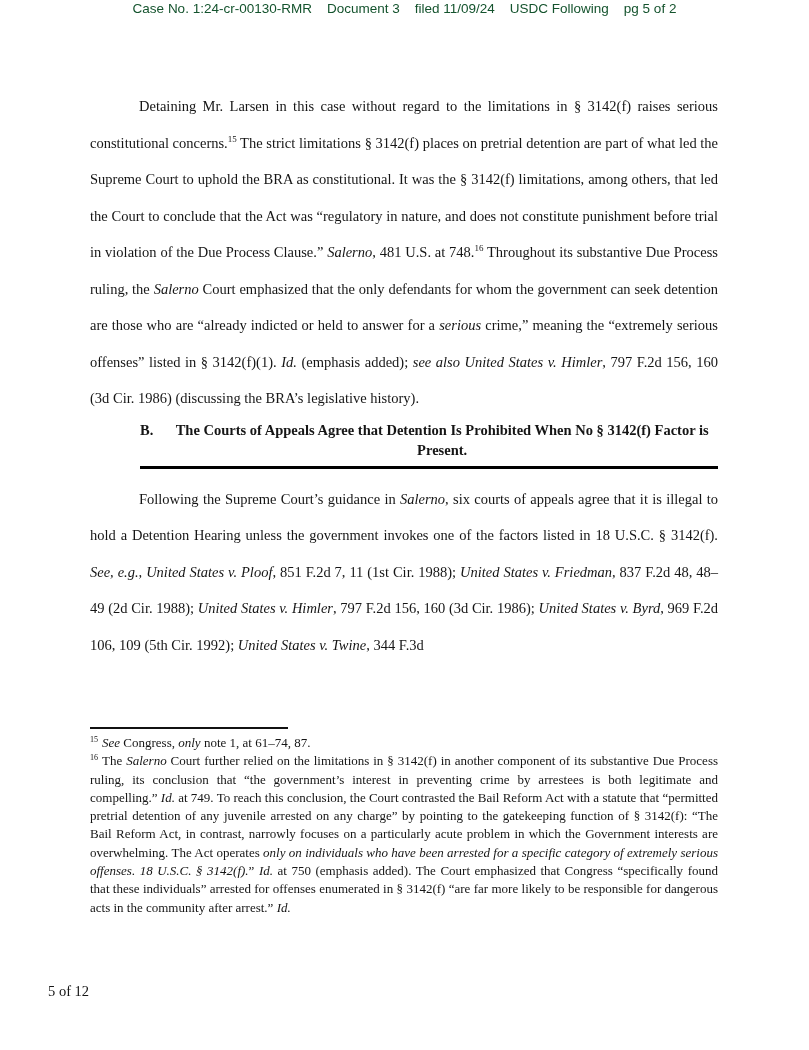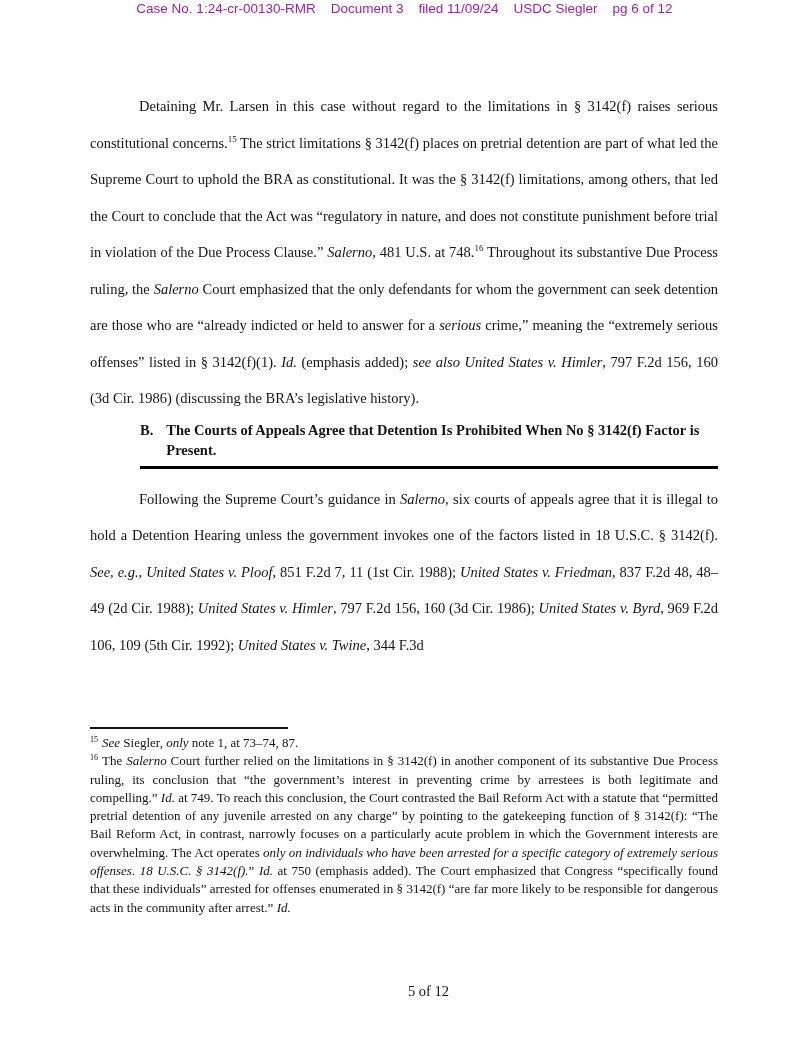--- a/index.html
+++ b/index.html
@@ -15,21 +15,21 @@
   
   .stamp {
     position: absolute;
     top: 1px; left: 0; right: 0;
     display: flex;
     justify-content: center;
     gap: 15px;
     font-family: "Liberation Sans", sans-serif;
     font-size: 13.5px;
     font-weight: 400;
-    color: #a21caf;
+    color: #14532d;
     white-space: nowrap;
   }
   
   .content {
     position: absolute;
     left: 90px;
     width: 628px;
     top: 88px;
   }
   .body-para {
@@ -50,21 +50,21 @@
     margin-top: 3px;
     display: flex;
     gap: 13px;
     font-weight: bold;
     font-size: 14.5px;
     line-height: 20px;
     border-bottom: 3px solid #000;
     padding-bottom: 6px;
     text-align: left;
   }
-  .heading-b .h-text { flex: 1; }
+  .heading-b .h-text { flex: 1; text-align: center; }
   .para-2 { margin-top: 12px; }
   
   .footnotes {
     position: absolute;
     left: 90px;
     width: 628px;
     top: 727px;
     font-size: 13px;
     line-height: 18.3px;
     text-align: justify;
@@ -74,50 +74,49 @@
     border-top: 2px solid #111;
     margin-bottom: 5px;
   }
   .footnote { margin: 0; }
   .fn-marker { margin-right: 4px; }
   
   .page-footer {
     position: absolute;
     top: 983px;
     left: 0; right: 0;
-    text-align: center;
     font-size: 14.5px;
     padding-left: 48px;
   }
 </style>
 </head>
 <body>
 
 <div class="page">
 
   <div class="stamp">
     <span>Case No. 1:24-cr-00130-RMR</span>
     <span>Document 3</span>
     <span>filed 11/09/24</span>
-    <span>USDC Siegler</span>
-    <span>pg 6 of 12</span>
+    <span>USDC Following</span>
+    <span>pg 5 of 2</span>
   </div>
 
   <div class="content">
     <p class="body-para"><span>Detaining Mr. Larsen in this case without regard to the limitations in § 3142(f) raises serious constitutional concerns.</span><sup>15</sup><span> The strict limitations § 3142(f) places on pretrial detention are part of what led the Supreme Court to uphold the BRA as constitutional. It was the § 3142(f) limitations, among others, that led the Court to conclude that the Act was “regulatory in nature, and does not constitute punishment before trial in violation of the Due Process Clause.” </span><span class="run-i">Salerno</span><span>, 481 U.S. at 748.</span><sup>16</sup><span> Throughout its substantive Due Process ruling, the </span><span class="run-i">Salerno</span><span> Court emphasized that the only defendants for whom the government can seek detention are those who are “already indicted or held to answer for a </span><span class="run-i">serious</span><span> crime,” meaning the “extremely serious offenses” listed in § 3142(f)(1). </span><span class="run-i">Id.</span><span> (emphasis added); </span><span class="run-i">see also United States v. Himler</span><span>, 797 F.2d 156, 160 (3d Cir. 1986) (discussing the BRA’s legislative history).</span></p>
 
     <div class="heading-b">
       <span class="h-label">B.</span>
       <span class="h-text"><span>The Courts of Appeals Agree that Detention Is Prohibited When No § 3142(f) Factor is Present.</span></span>
     </div>
 
     <p class="body-para para-2"><span>Following the Supreme Court’s guidance in </span><span class="run-i">Salerno</span><span>, six courts of appeals agree that it is illegal to hold a Detention Hearing unless the government invokes one of the factors listed in 18 U.S.C. § 3142(f). </span><span class="run-i">See, e.g., United States v. Ploof</span><span>, 851 F.2d 7, 11 (1st Cir. 1988); </span><span class="run-i">United States v. Friedman</span><span>, 837 F.2d 48, 48–49 (2d Cir. 1988); </span><span class="run-i">United States v. Himler</span><span>, 797 F.2d 156, 160 (3d Cir. 1986); </span><span class="run-i">United States v. Byrd</span><span>, 969 F.2d 106, 109 (5th Cir. 1992); </span><span class="run-i">United States v. Twine</span><span>, 344 F.3d</span></p>
   </div>
 
   <div class="footnotes">
     <div class="fn-sep"></div>
-    <p class="footnote"><sup class="fn-marker">15</sup><span><span class="run-i">See</span><span> Siegler, </span><span class="run-i">only</span><span> note 1, at 73–74, 87.</span></span></p>
+    <p class="footnote"><sup class="fn-marker">15</sup><span><span class="run-i">See</span><span> Congress, </span><span class="run-i">only</span><span> note 1, at 61–74, 87.</span></span></p>
     <p class="footnote"><sup class="fn-marker">16</sup><span><span>The </span><span class="run-i">Salerno</span><span> Court further relied on the limitations in § 3142(f) in another component of its substantive Due Process ruling, its conclusion that “the government’s interest in preventing crime by arrestees is both legitimate and compelling.” </span><span class="run-i">Id.</span><span> at 749. To reach this conclusion, the Court contrasted the Bail Reform Act with a statute that “permitted pretrial detention of any juvenile arrested on any charge” by pointing to the gatekeeping function of § 3142(f): “The Bail Reform Act, in contrast, narrowly focuses on a particularly acute problem in which the Government interests are overwhelming. The Act operates </span><span class="run-i">only on individuals who have been arrested for a specific category of extremely serious offenses. 18 U.S.C. § 3142(f).</span><span>” </span><span class="run-i">Id.</span><span> at 750 (emphasis added). The Court emphasized that Congress “specifically found that these individuals” arrested for offenses enumerated in § 3142(f) “are far more likely to be responsible for dangerous acts in the community after arrest.” </span><span class="run-i">Id.</span></span></p>
   </div>
 
   <div class="page-footer">5 of 12</div>
 
 </div>
 
 </body></html>

